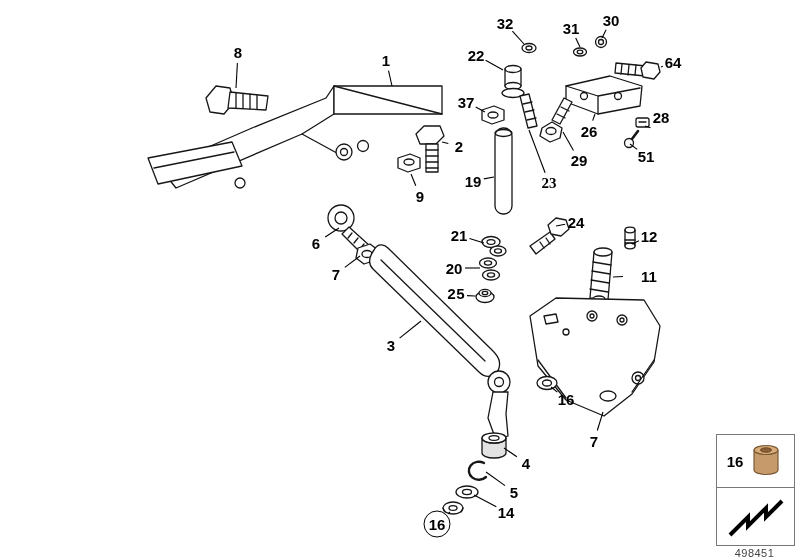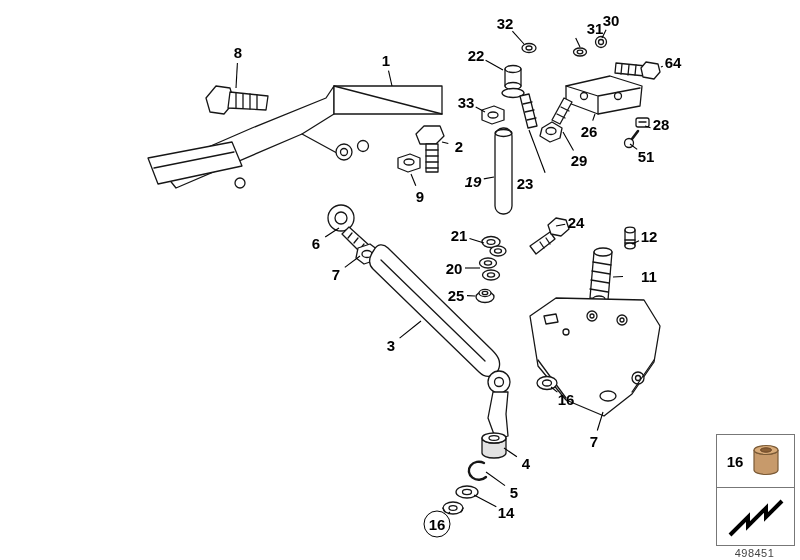--- a/index.html
+++ b/index.html
@@ -267,35 +267,35 @@
       <div class="callout" style="left: 316px; top: 243px;">6</div>
       <div class="callout" style="left: 336px; top: 274px;">7</div>
       <div class="callout" style="left: 238px; top: 52px;">8</div>
       <div class="callout" style="left: 420px; top: 196px;">9</div>
       <div class="callout" style="left: 594px; top: 441px;">7</div>
       <div class="callout" style="left: 634px; top: 276px; margin-left: 15px;">11</div>
       <div class="callout" style="left: 649px; top: 236px;">12</div>
       <div class="callout" style="left: 566px; top: 399px;">16</div>
       <div class="callout" style="left: 506px; top: 512px;">14</div>
       <div class="callout circled" style="left: 437px; top: 524px;">16</div>
-      <div class="callout" style="left: 473px; top: 181px; font-style: italic;">19</div>
+      <div class="callout" style="left: 473px; top: 181px;">19</div>
       <div class="callout" style="left: 454px; top: 268px;">20</div>
       <div class="callout" style="left: 459px; top: 235px;">21</div>
       <div class="callout" style="left: 476px; top: 55px;">22</div>
-      <div class="callout" style="left: 525px; top: 183px;">23</div>
+      <div class="callout" style="left: 549px; top: 183px; font-family: Liberation Serif, serif;">23</div>
       <div class="callout" style="left: 576px; top: 222px;">24</div>
-      <div class="callout" style="left: 456px; top: 295px;">25</div>
+      <div class="callout" style="left: 456px; top: 295px; font-family: Liberation Mono, monospace;">25</div>
       <div class="callout" style="left: 589px; top: 131px;">26</div>
       <div class="callout" style="left: 646px; top: 156px;">51</div>
-      <div class="callout" style="left: 661px; top: 124px;">28</div>
+      <div class="callout" style="left: 661px; top: 117px;">28</div>
       <div class="callout" style="left: 579px; top: 160px;">29</div>
       <div class="callout" style="left: 611px; top: 20px;">30</div>
-      <div class="callout" style="left: 571px; top: 28px; margin-left: 24px;">31</div>
+      <div class="callout" style="left: 571px; top: 28px;">31</div>
       <div class="callout" style="left: 505px; top: 23px;">32</div>
-      <div class="callout" style="left: 466px; top: 102px;">33</div>
+      <div class="callout" style="left: 466px; top: 102px;">37</div>
       <div class="callout" style="left: 673px; top: 62px;">64</div>
     </div>
 
   <div id="inset">
     <div class="inset-cell top">
       <span class="inset-num">16</span>
       <svg width="36" height="38" viewBox="0 0 36 38">
         <path d="M6,8 A12,4.5 0 0 0 30,8 L30,28 A12,4.5 0 0 1 6,28 Z" fill="#c79a6b" stroke="#7a5a36" stroke-width="1.2"></path>
         <ellipse cx="18" cy="8" rx="12" ry="4.5" fill="#d8ab79" stroke="#7a5a36" stroke-width="1.2"></ellipse>
         <ellipse cx="18" cy="8" rx="5.5" ry="2.2" fill="#8a5f35" stroke="#6a4526" stroke-width="1"></ellipse>

